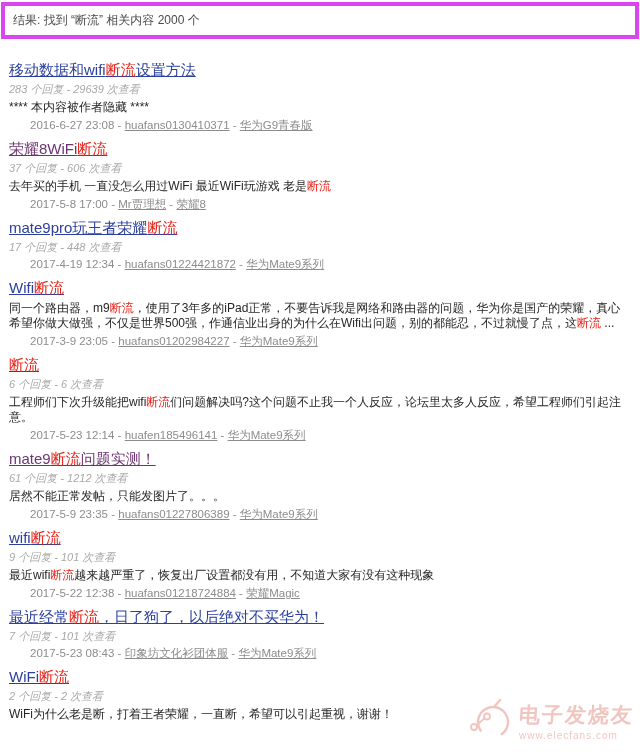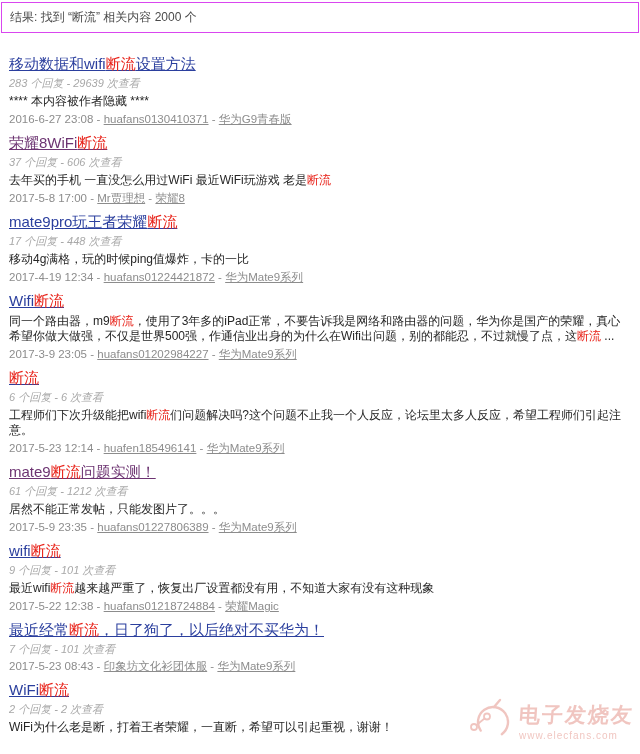--- a/index.html
+++ b/index.html
@@ -1,29 +1,29 @@
 <!DOCTYPE html>
 <html style="--link: #2b3f9e; --visited: #6d3472; --hl: #e8231a; --wm: #eebcb6;"><head>
 <meta charset="utf-8">
 <style>
   * { margin:0; padding:0; box-sizing:border-box; }
   html,body { width:640px; height:754px; background:#ffffff; overflow:hidden;
     font-family:"Liberation Sans","DejaVu Sans",sans-serif; position:relative; }
-  .header-box { margin:2px 1px 0 1px; border:1px solid #d946ef; padding:6px 8px;
+  .header-box { margin:2px 1px 0 1px; border:4px solid #d946ef; padding:6px 8px;
     font-size:12px; color:#4a4a4a; background:#fff; }
   .results { padding:22px 9px 0 9px; }
   .result { margin-bottom:8px; }
   .title { font-size:15px; line-height:16px; text-decoration:underline; cursor:pointer; display:inline; }
   .title.unvisited { color:var(--link,#2b3f9e); }
   .title.visited { color:var(--visited,#6d3472); }
   .title .hl { color:var(--hl,#e8231a); }
   .meta { font-size:11px; line-height:13px; margin-top:4px; color:#a8a8a8;font-style:italic; }
   .snippet { font-size:12px; line-height:15px; margin-top:4px; color:#262626; max-width:624px; }
   .snippet .hl { color:var(--hl,#e8231a); }
-  .dateline { font-size:11.5px; line-height:13px; margin-top:4px; color:#8c8c8c; }
+  .dateline { font-size:11.5px; line-height:13px; margin-top:4px; color:#8c8c8c;margin-left:21px; }
   .dateline a { color:#8c8c8c; text-decoration:underline; cursor:pointer; }
   .watermark { position:absolute; right:6px; bottom:8px; display:flex; align-items:center;
     opacity:0.85; }
   .wm-text { margin-left:6px; }
   .wm-brand { font-size:21px; font-weight:bold; color:var(--wm,#eebcb6); letter-spacing:2px;
     transform:skewX(-4deg); }
   .wm-url { font-size:10px; color:var(--wm,#eebcb6); letter-spacing:1px; margin-top:1px; }
 </style>
 </head>
 <body>
@@ -47,21 +47,20 @@
     <div class="meta">37 个回复 - 606 次查看</div>
     <div class="snippet"><span>去年买的手机 一直没怎么用过WiFi 最近WiFi玩游戏 老是</span><span class="hl">断流</span></div>
     <div class="dateline">
       <span>2017-5-8 17:00</span><span class="sep"> - </span><a>Mr贾理想</a><span class="sep"> - </span><a>荣耀8</a>
     </div>
   </div>
 
   <div class="result">
     <a class="title unvisited"><span>mate9pro玩王者荣耀</span><span class="hl">断流</span></a>
     <div class="meta">17 个回复 - 448 次查看</div>
-    <div class="snippet"><span>移动4g满格，玩的时候ping值爆炸，卡的一比</span></div>
     <div class="dateline">
       <span>2017-4-19 12:34</span><span class="sep"> - </span><a>huafans01224421872</a><span class="sep"> - </span><a>华为Mate9系列</a>
     </div>
   </div>
 
   <div class="result">
     <a class="title unvisited"><span>Wifi</span><span class="hl">断流</span></a>
     <div class="snippet"><span>同一个路由器，m9</span><span class="hl">断流</span><span>，使用了3年多的iPad正常，不要告诉我是网络和路由器的问题，华为你是国产的荣耀，真心希望你做大做强，不仅是世界500强，作通信业出身的为什么在Wifi出问题，别的都能忍，不过就慢了点，这</span><span class="hl">断流</span><span> ...</span></div>
     <div class="dateline">
       <span>2017-3-9 23:05</span><span class="sep"> - </span><a>huafans01202984227</a><span class="sep"> - </span><a>华为Mate9系列</a>

